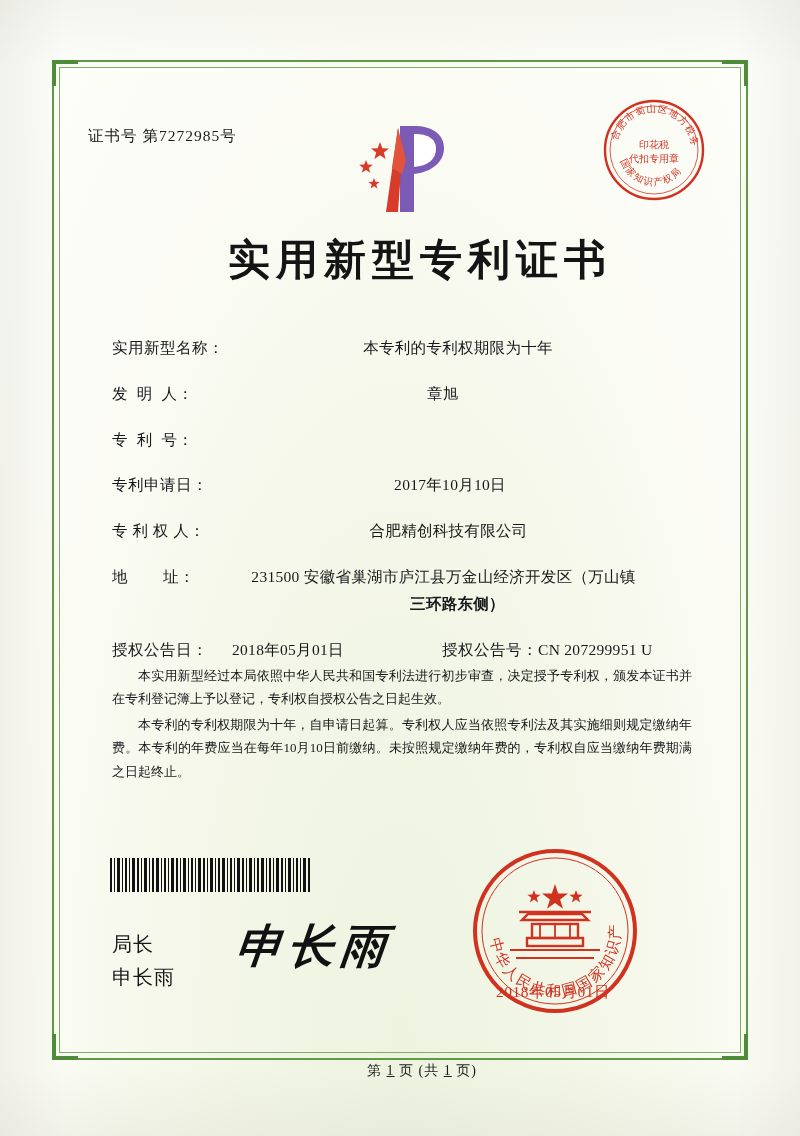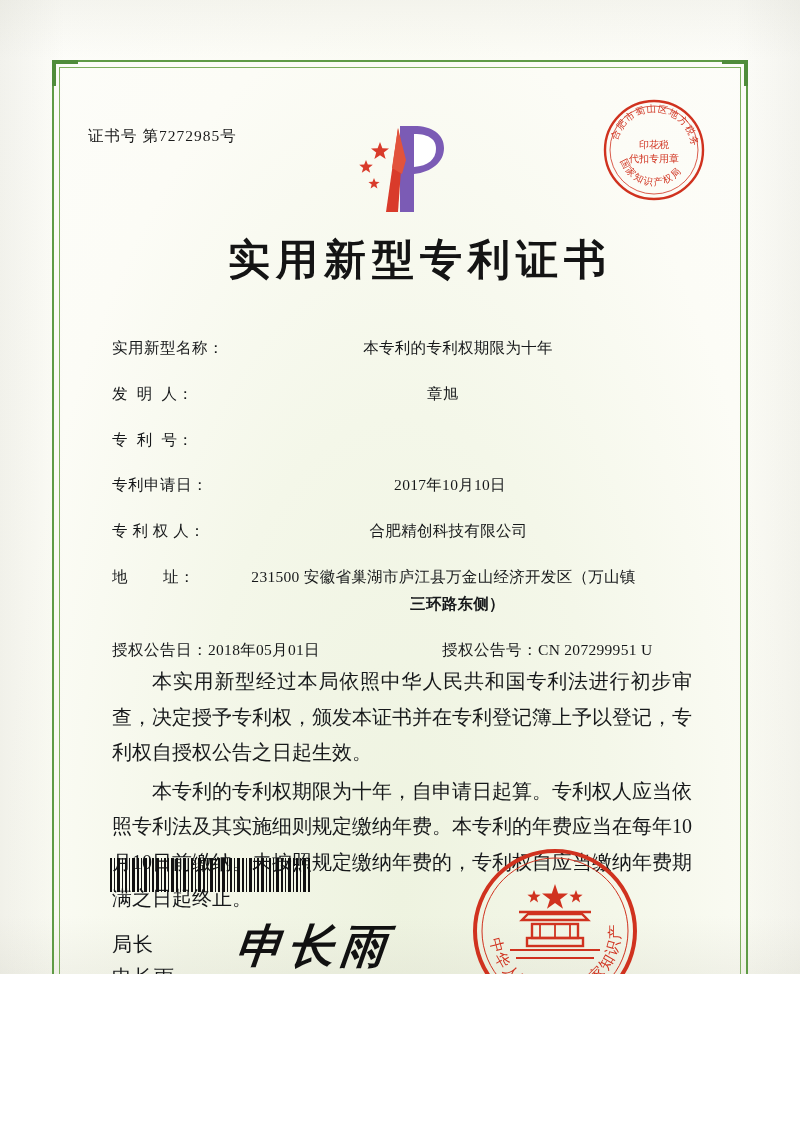--- a/index.html
+++ b/index.html
@@ -6,21 +6,21 @@
     margin: 0;
     padding: 0;
     background: #ffffff;
   }
   body {
     font-family: "Liberation Serif", "DejaVu Serif", serif;
   }
   .page {
     position: relative;
     width: 800px;
-    height: 974px;
+    height: 1136px;
     overflow: hidden;
     background:
       radial-gradient(ellipse at 50% 92%, #eef3e0 0%, #f4f7e9 38%, #fcfcf6 70%, #fdfdfa 100%);
   }
   
   .paper-vignette {
     position: absolute;
     inset: 0;
     background:
       linear-gradient(to right, rgba(190,190,175,0.18), rgba(255,255,255,0) 8%, rgba(255,255,255,0) 92%, rgba(190,190,175,0.16)),
@@ -140,33 +140,34 @@
   
   .grant-row {
     display: flex;
     align-items: flex-start;
     margin-bottom: 14px;
     line-height: 1.5;
   }
   .grant-left {
     flex: 0 0 330px;
     display: flex;
+    gap: 24px;
   }
   .grant-right {
     flex: 1 1 auto;
     display: flex;
   }
 
   
   .body-text {
     position: absolute;
     left: 112px;
     top: 664px;
     width: 580px;
-    font-size: 20px;
+    font-size: 13px;
     line-height: 1.78;
     color: #16181a;
     text-align: justify;
   }
   .body-text p {
     margin: 0 0 3px 0;
     text-indent: 2em;
   }
 
   

